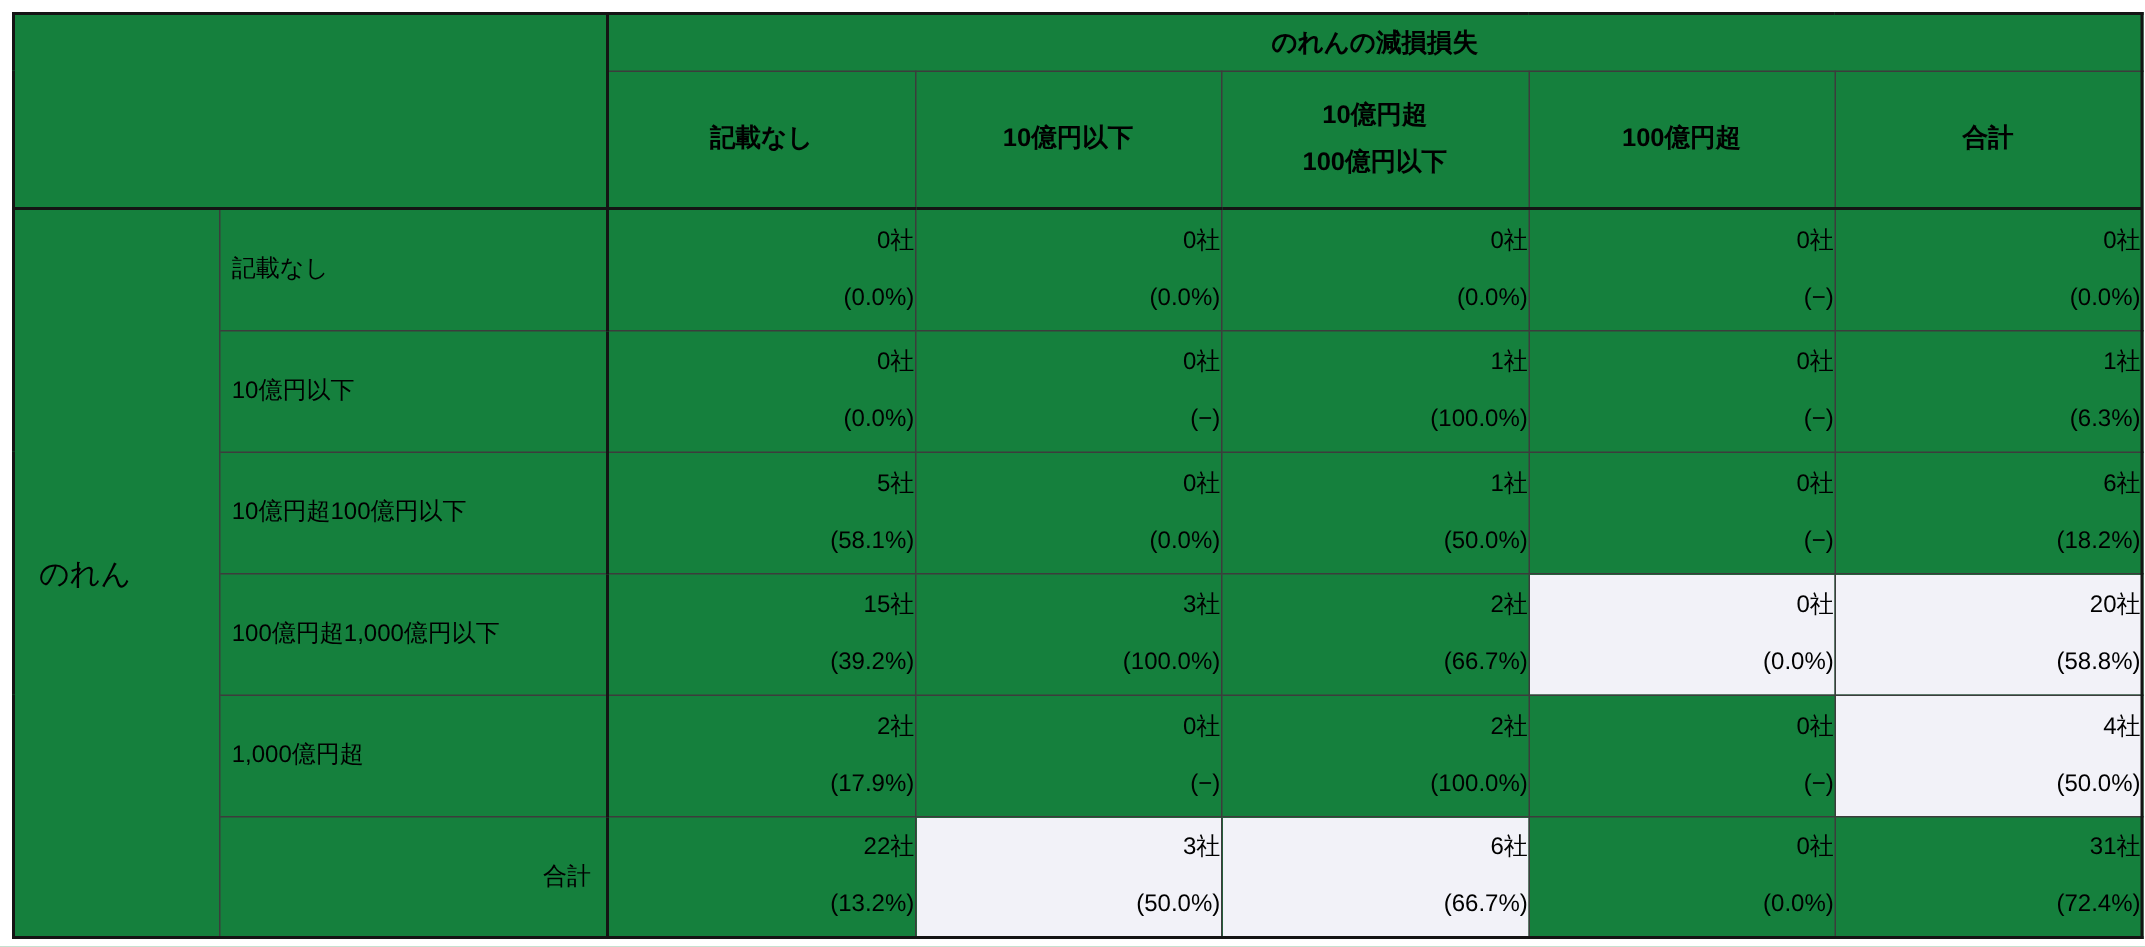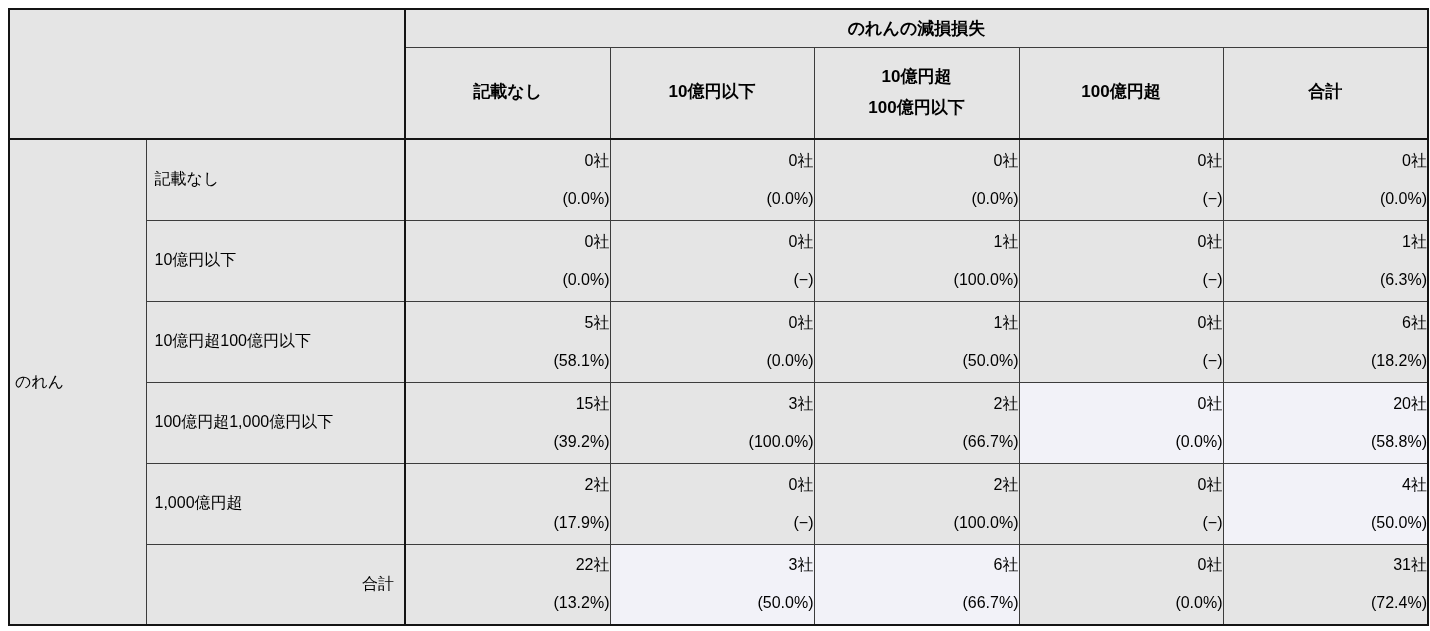--- a/index.html
+++ b/index.html
@@ -13,21 +13,21 @@
   }
   .table-wrap {
     position: absolute;
     top: 8px;
     left: 8px;
   }
   table.crosstab {
     border-collapse: collapse;
     table-layout: fixed;
     border: 2px solid #141414;
-    background: #e5e5e5;
+    background: #15803d;
   }
   td {
     border: 1px solid #3c3c3c;
     overflow: hidden;
     box-sizing: border-box;
   }
   tr.row-group-head { height: 38px; }
   tr.row-col-head   { height: 92px; }
   tr.row-data       { height: 81px; }
 
@@ -47,22 +47,22 @@
     font-weight: bold;
     font-size: 17px;
     border-bottom: 2px solid #141414;
     white-space: pre-line;
     line-height: 1.8;
     padding: 0 4px;
   }
   td.row-group {
     vertical-align: middle;
     text-align: left;
-    padding-left: 5px;
-    font-size: 16px;
+    padding-left: 16px;
+    font-size: 20px;
   }
   td.row-label {
     vertical-align: middle;
     text-align: left;
     padding-left: 8px;
     padding-right: 4px;
     font-size: 16px;
     border-right: 2px solid #141414;
   }
   td.row-label.total {

